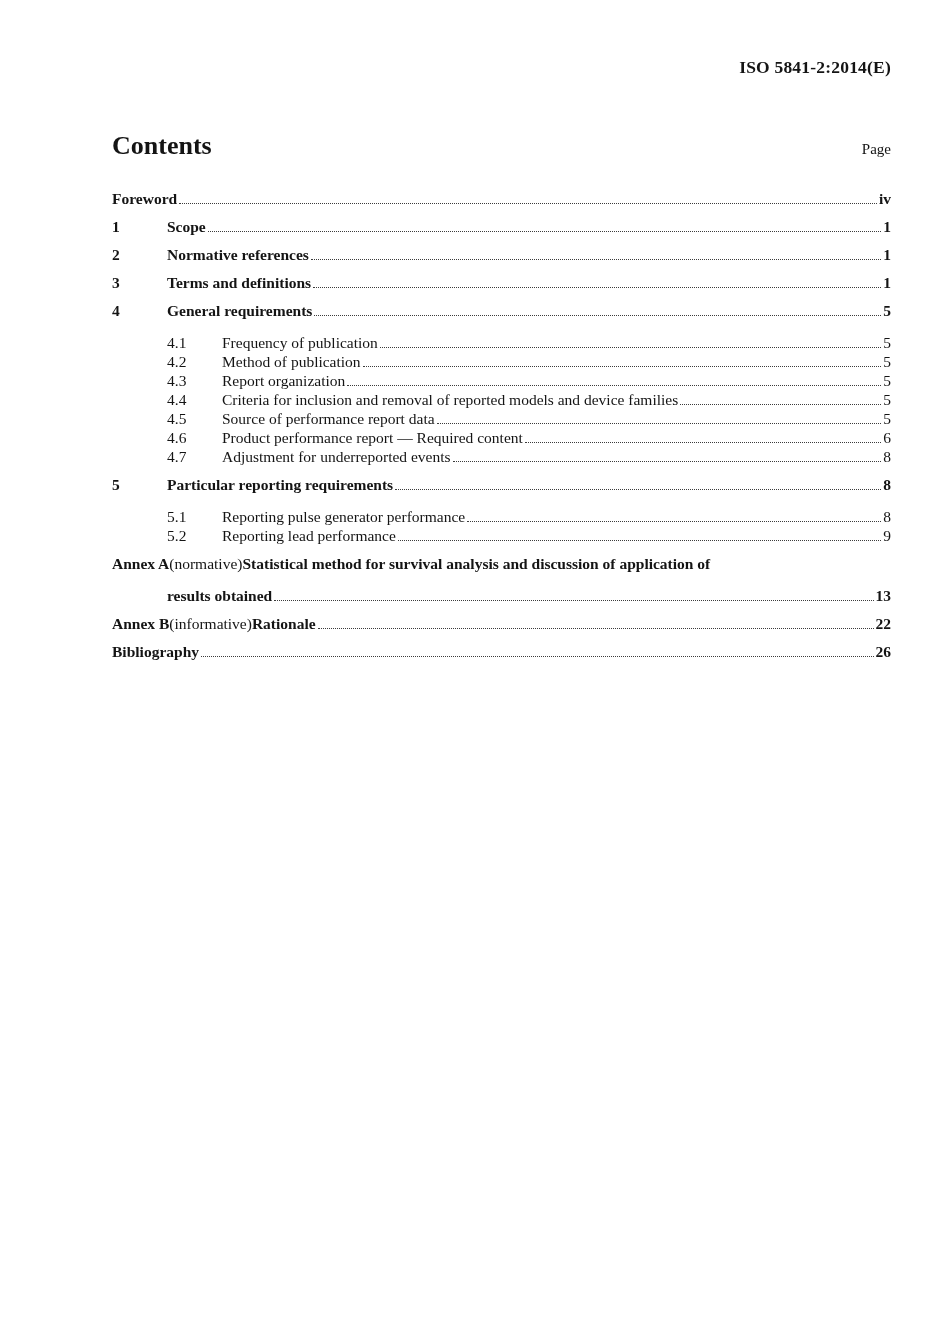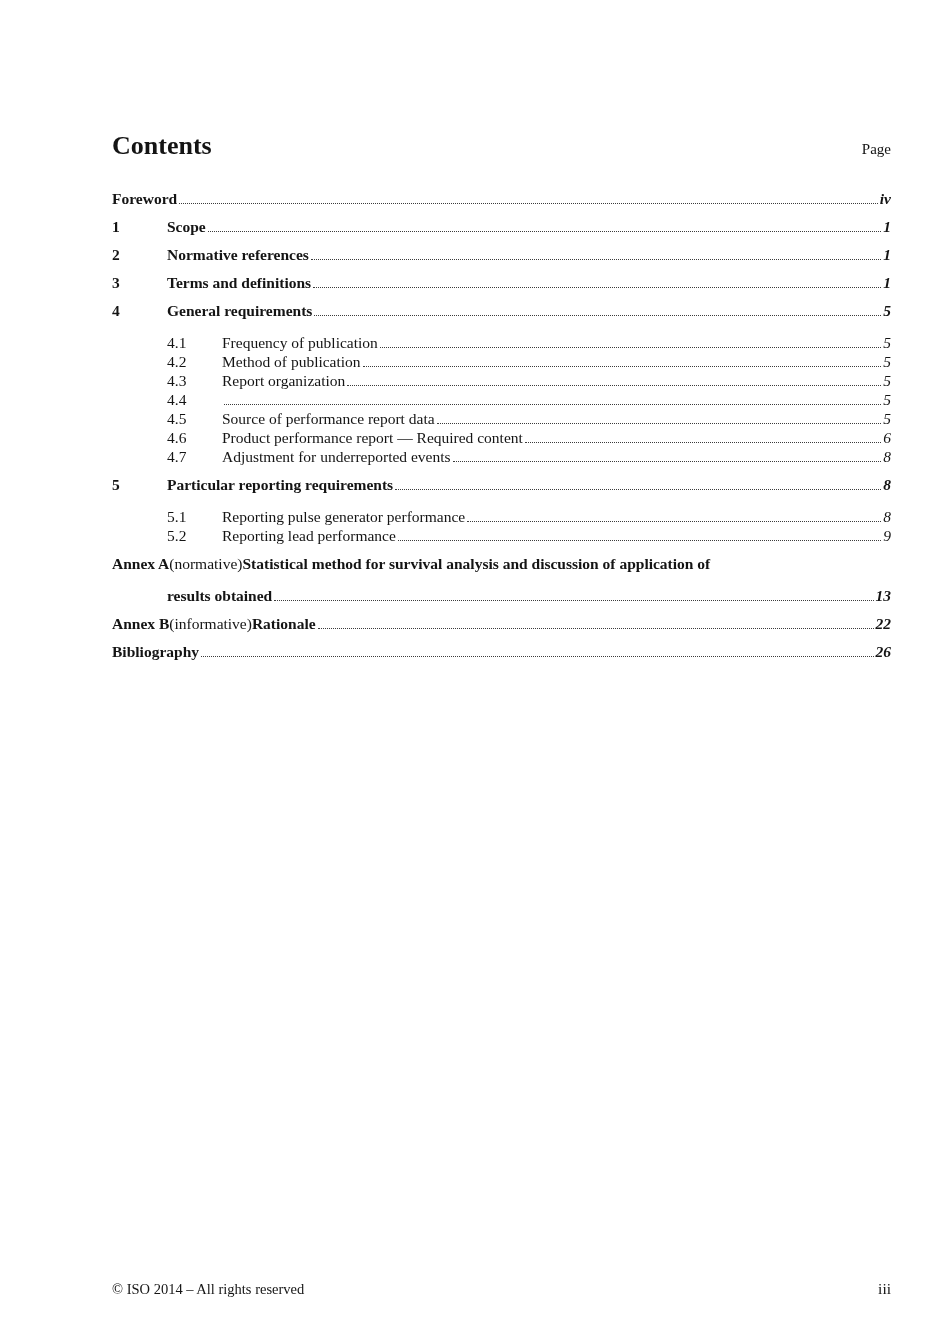--- a/index.html
+++ b/index.html
@@ -65,38 +65,39 @@
   .cont { padding-left: 55px; }
   .b { font-weight: bold; }
   .qual { font-weight: normal; margin: 0 0; }
   .leader {
     flex: 1 1 auto !important;
     min-width: 12px;
     border-bottom: 1.5px dotted #3c3c3c;
     margin: 0 2px;
     align-self: baseline;
   }
-  .pg { text-align: left; font-style: italic; }
+  .pg { text-align: left; }
   .footer {
     position: absolute;
     top: 1280px;
     left: 112px;
     width: 779px;
     display: flex;
     justify-content: space-between;
     align-items: baseline;
   }
   .footer .copyright { font-size: 14.5px; }
   .footer .folio { font-size: 15.5px; }
 </style>
 </head>
 <body>
 
 <div class="page">
 
+  <div class="doc-header">ISO 5841-2:2014(E)</div>
 
   <div class="contents-head">
     <div class="contents-title">Contents</div>
     <div class="page-label">Page</div>
   </div>
 
   <div class="toc">
 
     <div class="row">
       <span class="b">Foreword</span>
@@ -149,20 +150,21 @@
 
     <div class="row sub">
       <span class="num">4.3</span>
       <span>Report organization</span>
       <span class="leader"></span>
       <span class="pg">5</span>
     </div>
 
     <div class="row sub">
       <span class="num">4.4</span>
+      <span>Criteria for inclusion and removal of reported models and device families</span>
       <span class="leader"></span>
       <span class="pg">5</span>
     </div>
 
     <div class="row sub">
       <span class="num">4.5</span>
       <span>Source of performance report data</span>
       <span class="leader"></span>
       <span class="pg">5</span>
     </div>
@@ -223,18 +225,14 @@
     </div>
 
     <div class="row gap-major">
       <span class="b">Bibliography</span>
       <span class="leader"></span>
       <span class="pg b">26</span>
     </div>
 
   </div>
 
-  <div class="footer">
-    <span class="copyright">© ISO 2014 – All rights reserved</span>
-    <span class="folio">iii</span>
-  </div>
 
 </div>
 
 </body></html>

